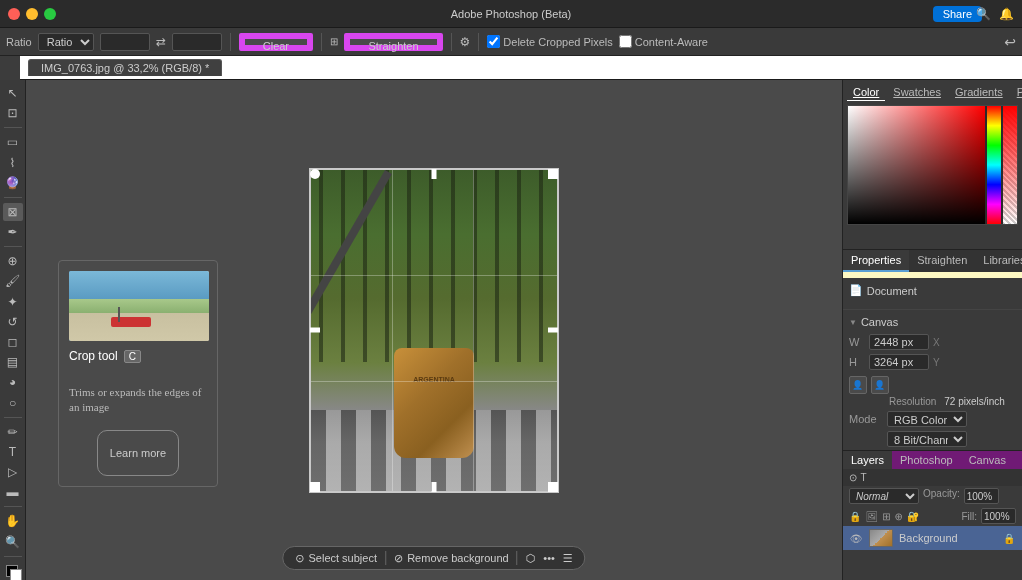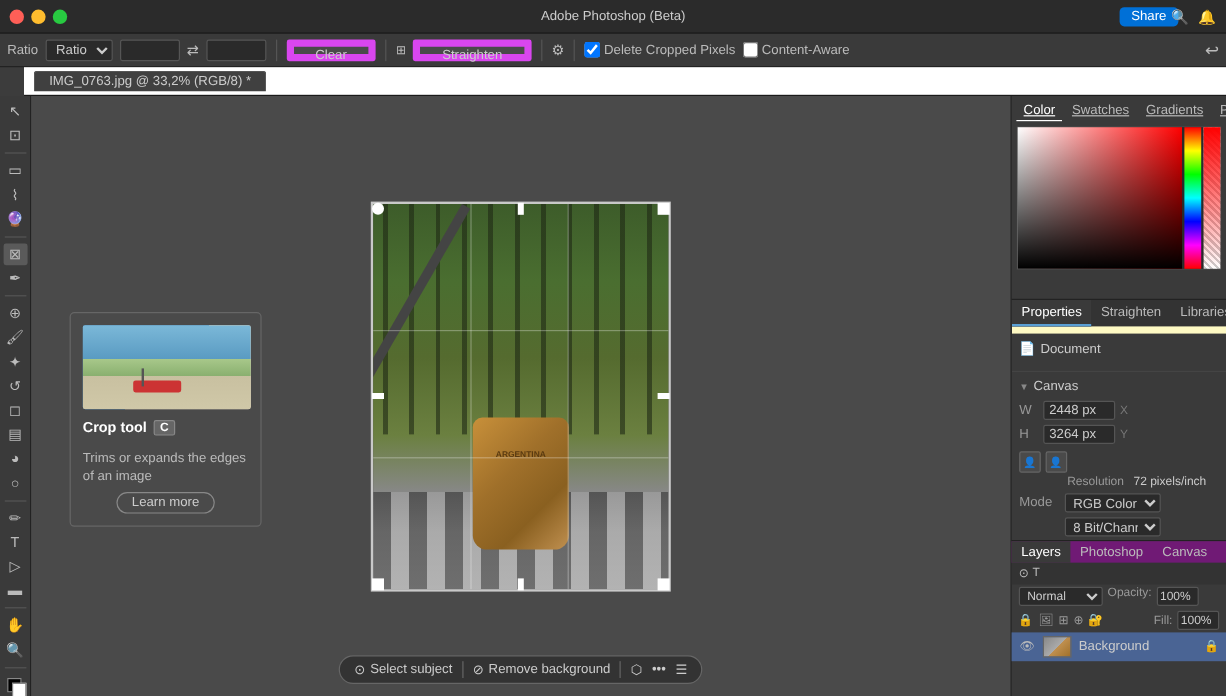--- a/index.html
+++ b/index.html
@@ -49,24 +49,24 @@
     }
 
     
     #tooltip-popup {
       position: absolute; left: 32px; top: 180px; background: #4a4a4a; border: 1px solid #666; border-radius: 4px; padding: 10px; width: 160px; z-index: 100;
     }
     #tooltip-popup .preview-img {
       width: 140px; height: 70px; background: linear-gradient(135deg, #5ba3d6 0%, #5ba3d6 50%, #e8e0c8 50%);
       border-radius: 2px; margin-bottom: 8px; position: relative; overflow: hidden;
     }
-    .tooltip-title { font-size: 12px; font-weight: bold; color: #fff; display: flex; align-items: flex-end; gap: 6px; margin-bottom: 12px; }
+    .tooltip-title { font-size: 12px; font-weight: normal; color: #fff; display: flex; align-items: flex-end; gap: 6px; margin-bottom: 22px; }
     .tooltip-key { background: #666; border: 1px solid #888; border-radius: 2px; padding: 0 4px; font-size: 10px; }
-    .tooltip-desc { font-size: 11px; color: #bbb; margin-bottom: 4px; line-height: 1.4; }
-    .learn-btn { background: transparent; border: 1px solid #888; color: #ccc; border-radius: 10px; padding: 2px 12px; font-size: 11px; cursor: pointer; display: block; margin: 0 auto; }
+    .tooltip-desc { font-size: 11px; color: #bbb; margin-bottom: 14px; line-height: 1.4; font-family: Liberation Serif, serif; }
+    .learn-btn { background: transparent; border: 1px solid #888; color: #ccc; border-radius: 10px; padding: 16px 12px; font-size: 11px; cursor: pointer; display: block; margin: 0 auto; }
 
     
     #photo-canvas {
       position: relative; width: 250px; height: 325px; border: 2px solid rgba(255,255,255,0.7);
     }
     .photo-bg {
       width: 100%; height: 100%;
       background:
         linear-gradient(180deg, #3d5c2a 0%, #4a6e30 20%, #556b2f 40%, #6b8040 60%, #888 75%, #aaa 85%, #bbb 100%);
       position: relative; overflow: hidden;
@@ -154,21 +154,21 @@
 
     
     #layers-panel { height: 130px; border-top: 1px solid #222; }
     .layers-tabs { display: flex; background: #701a75; }
     .layers-tab { font-size: 11px; color: #bbb; padding: 3px 8px; cursor: pointer; }
     .layers-tab.active { color: #fff; background: #3a3a3a; }
     .layers-toolbar { display: flex; align-items: center; padding: 3px 6px; gap: 4px; background: #333; }
     .layers-toolbar input { background: #2a2a2a; border: 1px solid #555; color: #ccc; font-size: 11px; padding: 1px 4px; border-radius: 2px; flex: 1; height: 16px; }
     .layers-row { display: flex; align-items: center; padding: 3px 6px; gap: 6px; font-size: 11px; color: #ccc; }
     .layers-selects { display: flex; gap: 4px; padding: 2px 6px; }
-    .layers-select { background: #2a2a2a; border: 1px solid #555; color: #ccc; font-size: 10px; padding: 1px 2px; border-radius: 2px; width: 70px; height: 16px; }
+    .layers-select { background: #2a2a2a; border: 1px solid #555; color: #ccc; font-size: 10px; padding: 1px 2px; border-radius: 2px; width: 70px; height: 16px; font-style: italic; }
     .layers-icons { display: flex; gap: 4px; padding: 2px 6px; align-items: center; }
     .eye-icon { width: 14px; height: 14px; display: flex; align-items: center; justify-content: center; color: #bbb; font-size: 10px; cursor: pointer; }
     .layer-thumb { width: 24px; height: 18px; background: #888; border: 1px solid #666; }
     .layer-name { flex: 1; font-size: 11px; }
     .lock-icon { font-size: 10px; color: #bbb; }
 
     
     ::-webkit-scrollbar { width: 6px; height: 6px; }
     ::-webkit-scrollbar-track { background: #333; }
     ::-webkit-scrollbar-thumb { background: #555; border-radius: 3px; }

